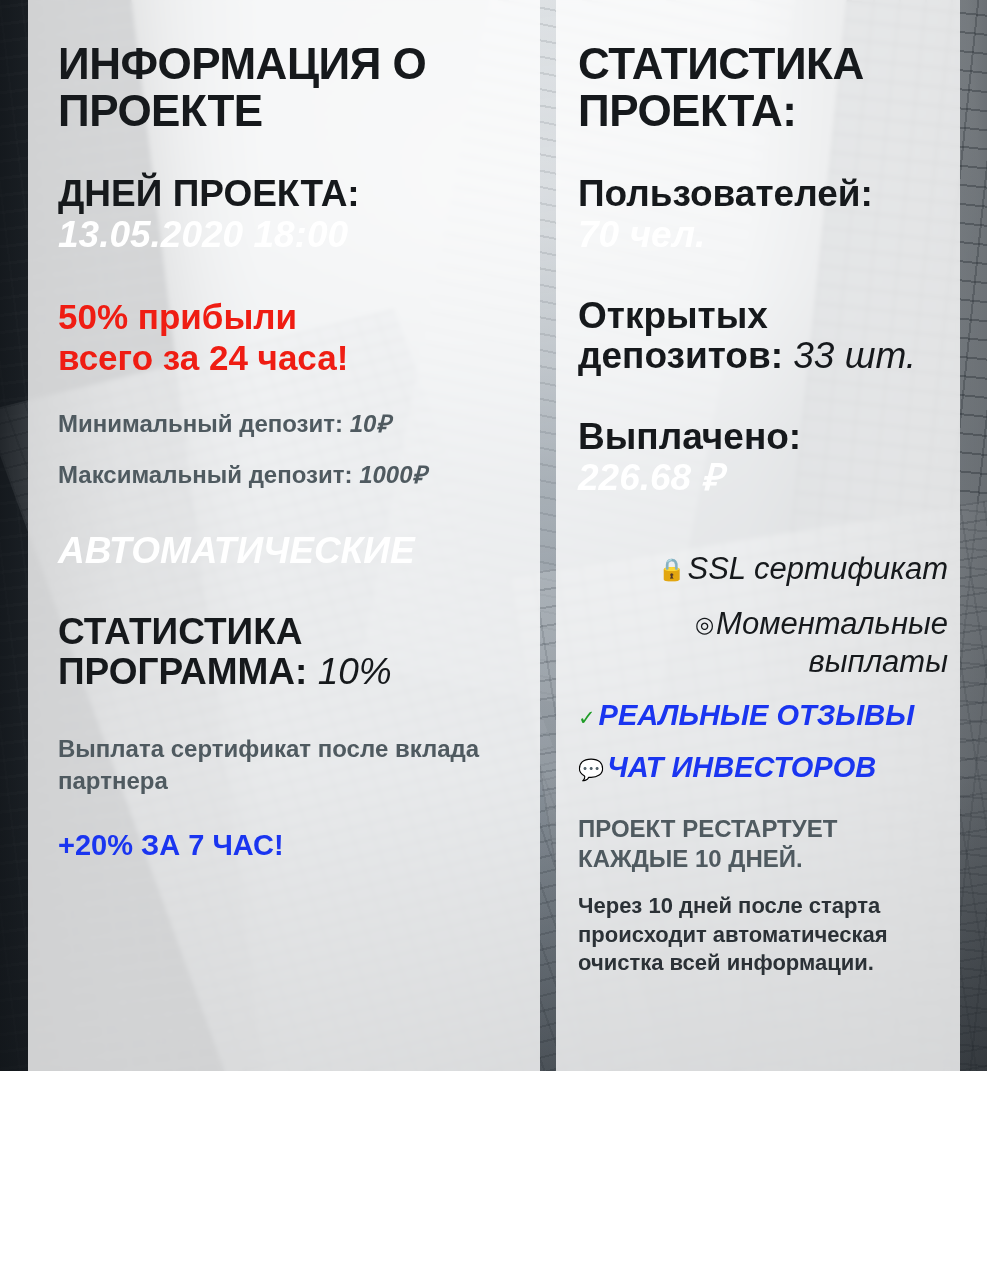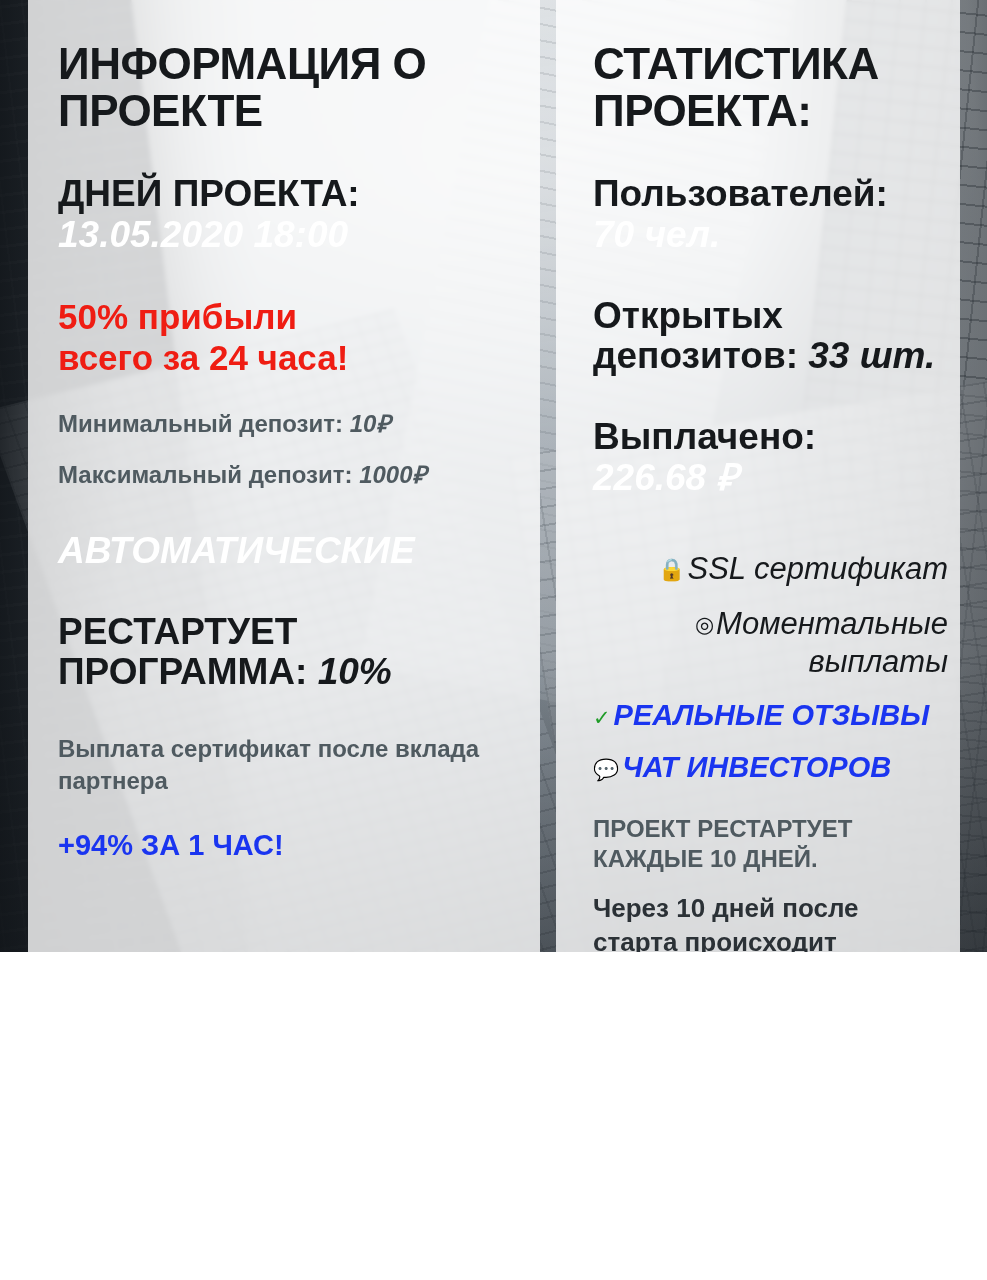--- a/index.html
+++ b/index.html
@@ -7,21 +7,21 @@
   html, body {
     width: 987px;
     height: 1280px;
     overflow: hidden;
     font-family: "Liberation Sans", sans-serif;
   }
 
   #poster {
     position: relative;
     width: 987px;
-    height: 952px;
+    height: 1071px;
     background: #2e3338;
     overflow: hidden;
   }
 
   
   .bg-layer { position: absolute; inset: 0; }
 
   .bg-base {
     background:
       linear-gradient(175deg, #cfd4d8 0%, #b9c0c6 22%, #9aa3ab 45%, #7d868e 70%, #5e666d 100%);
@@ -133,39 +133,39 @@
   }
   .panel-left  { left: 28px;  width: 512px; }
   .panel-right { left: 556px; width: 404px; }
 
   .col {
     position: absolute;
     top: 0; bottom: 0;
     padding: 40px 0 0 0;
   }
   .col-left  { left: 28px;  width: 512px; padding-left: 30px; padding-right: 20px; }
-  .col-right { left: 556px; width: 404px; padding-left: 37px; padding-right: 12px; }
+  .col-right { left: 556px; width: 404px; padding-left: 22px; padding-right: 12px; }
 
   
   .h-title {
     font-size: 44px;
     font-weight: bold;
     line-height: 1.07;
     color: #16191c;
     letter-spacing: -0.5px;
   }
   .h-section {
     font-size: 37px;
     font-weight: bold;
     line-height: 1.1;
     color: #16191c;
   }
   .h-section .ital {
     font-style: italic;
-    font-weight: bold;
+    font-weight: normal;
   }
   .val-ital {
     font-size: 37px;
     font-weight: bold;
     font-style: italic;
     line-height: 1.1;
     color: #ffffff;
   }
   .red-big {
     font-size: 35px;
@@ -221,21 +221,21 @@
     margin-right: 3px;
     color: #8a5a3c;
   }
   .grey-caps {
     font-size: 24px;
     font-weight: bold;
     color: #4f5a60;
     line-height: 1.25;
   }
   .grey-note {
-    font-size: 26px;
+    font-size: 22px;
     font-weight: bold;
     color: #2b3136;
     line-height: 1.3;
   }
 
   .gap-s  { height: 18px; }
   .gap-m  { height: 30px; }
   .gap-l  { height: 40px; }
   .gap-xl { height: 52px; }
 </style>
@@ -282,31 +282,31 @@
       <span class="ital">1000₽</span>
     </div>
 
     <div class="gap-l"></div>
 
     <div class="val-ital">АВТОМАТИЧЕСКИЕ</div>
 
     <div class="gap-l"></div>
 
     <div class="h-section">
-      <span>РЕСТАРТУЕТ ПРОГРАММА:</span>
+      <span>СТАТИСТИКА ПРОГРАММА:</span>
       <span class="ital">10%</span>
     </div>
 
     <div class="gap-l"></div>
 
     <div class="small-grey">Выплата сертификат после вклада партнера</div>
 
     <div class="gap-m"></div>
 
-    <div class="blue-big">+94% ЗА 1 ЧАС!</div>
+    <div class="blue-big">+20% ЗА 7 ЧАС!</div>
   </div>
 
   <div class="col col-right">
 
     <div class="h-title">СТАТИСТИКА ПРОЕКТА:</div>
 
     <div class="gap-l"></div>
 
     <div class="h-section">Пользователей:</div>
     <div class="val-ital">70 чел.</div>

